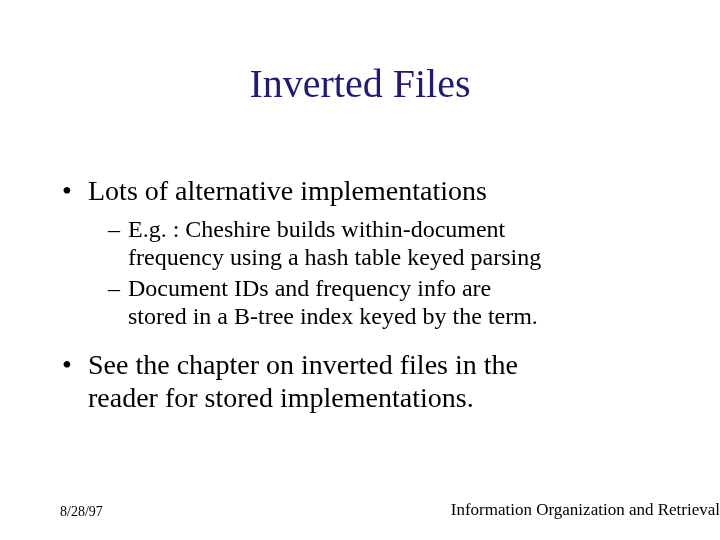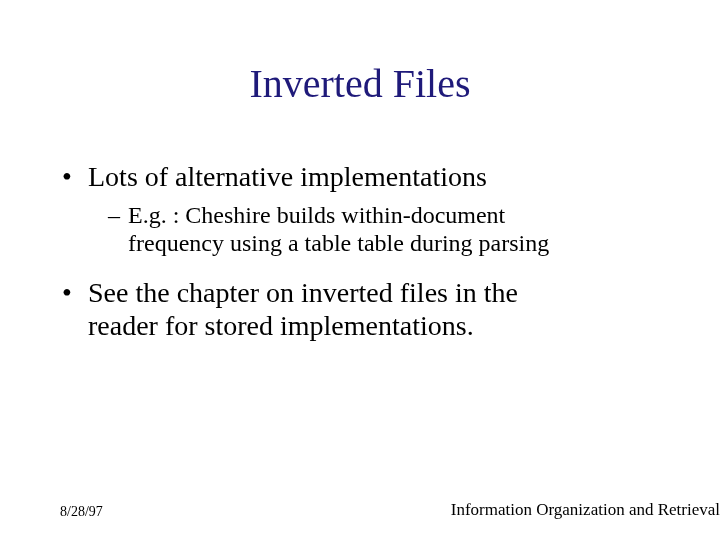--- a/index.html
+++ b/index.html
@@ -23,21 +23,21 @@
     position: absolute;
     top: 60px;
     left: 0;
     width: 720px;
     text-align: center;
     font-size: 40px;
     color: #1f1a7a;
   }
   .body {
     position: absolute;
-    top: 160px;
+    top: 174px;
     left: 60px;
     right: 60px;
     font-size: 28px;
     line-height: 1.18;
   }
   .bullet1 {
     position: relative;
     padding-left: 28px;
     margin-bottom: 8px;
   }
@@ -85,21 +85,24 @@
 
   <div class="title">Inverted Files</div>
 
   <div class="body">
 
     <div class="bullet1">
       <span>Lots of alternative implementations</span>
     </div>
     <div class="subgroup">
       <div class="bullet2">
-        <span>E.g. : Cheshire builds within-document frequency using a table table during parsing</span>
+        <span>E.g. : Cheshire builds within-document frequency using a hash table keyed parsing</span>
+      </div>
+      <div class="bullet2">
+        <span>Document IDs and frequency info are stored in a B-tree index keyed by the term.</span>
       </div>
     </div>
 
     <div class="bullet1">
       <span>See the chapter on inverted files in the reader for stored implementations.</span>
     </div>
 
   </div>
 
   <div class="footer-left">8/28/97</div>

